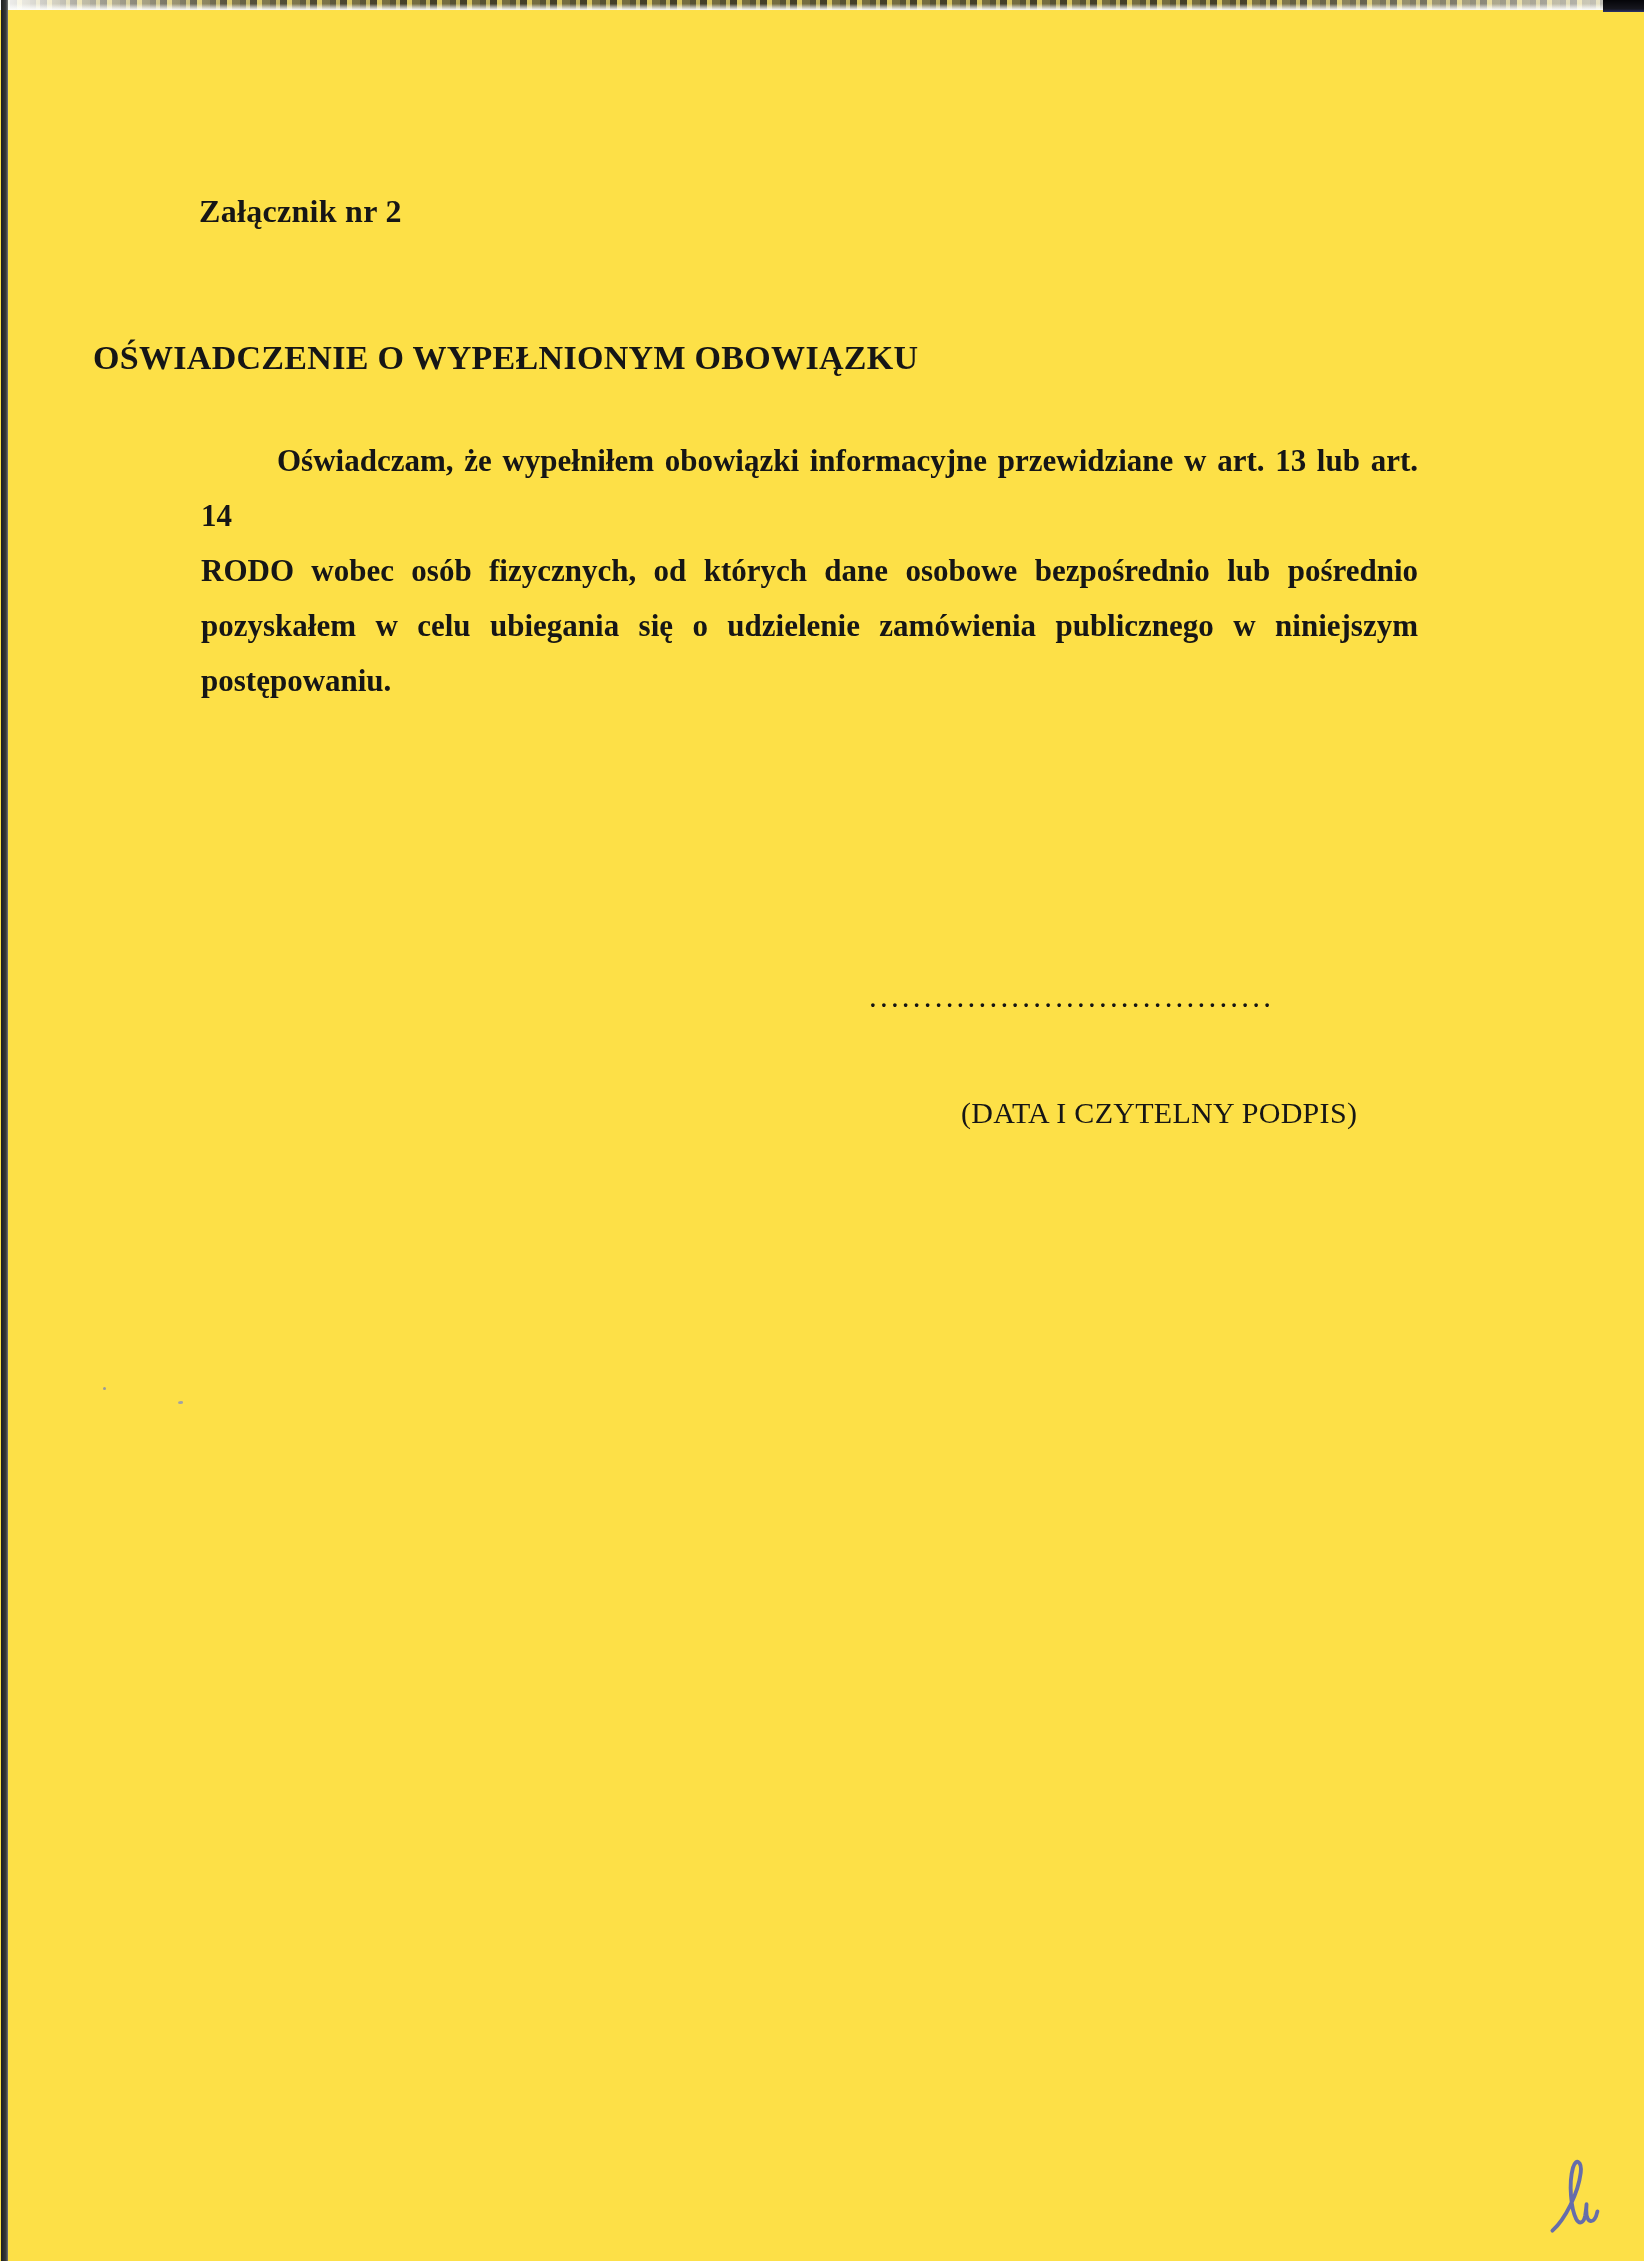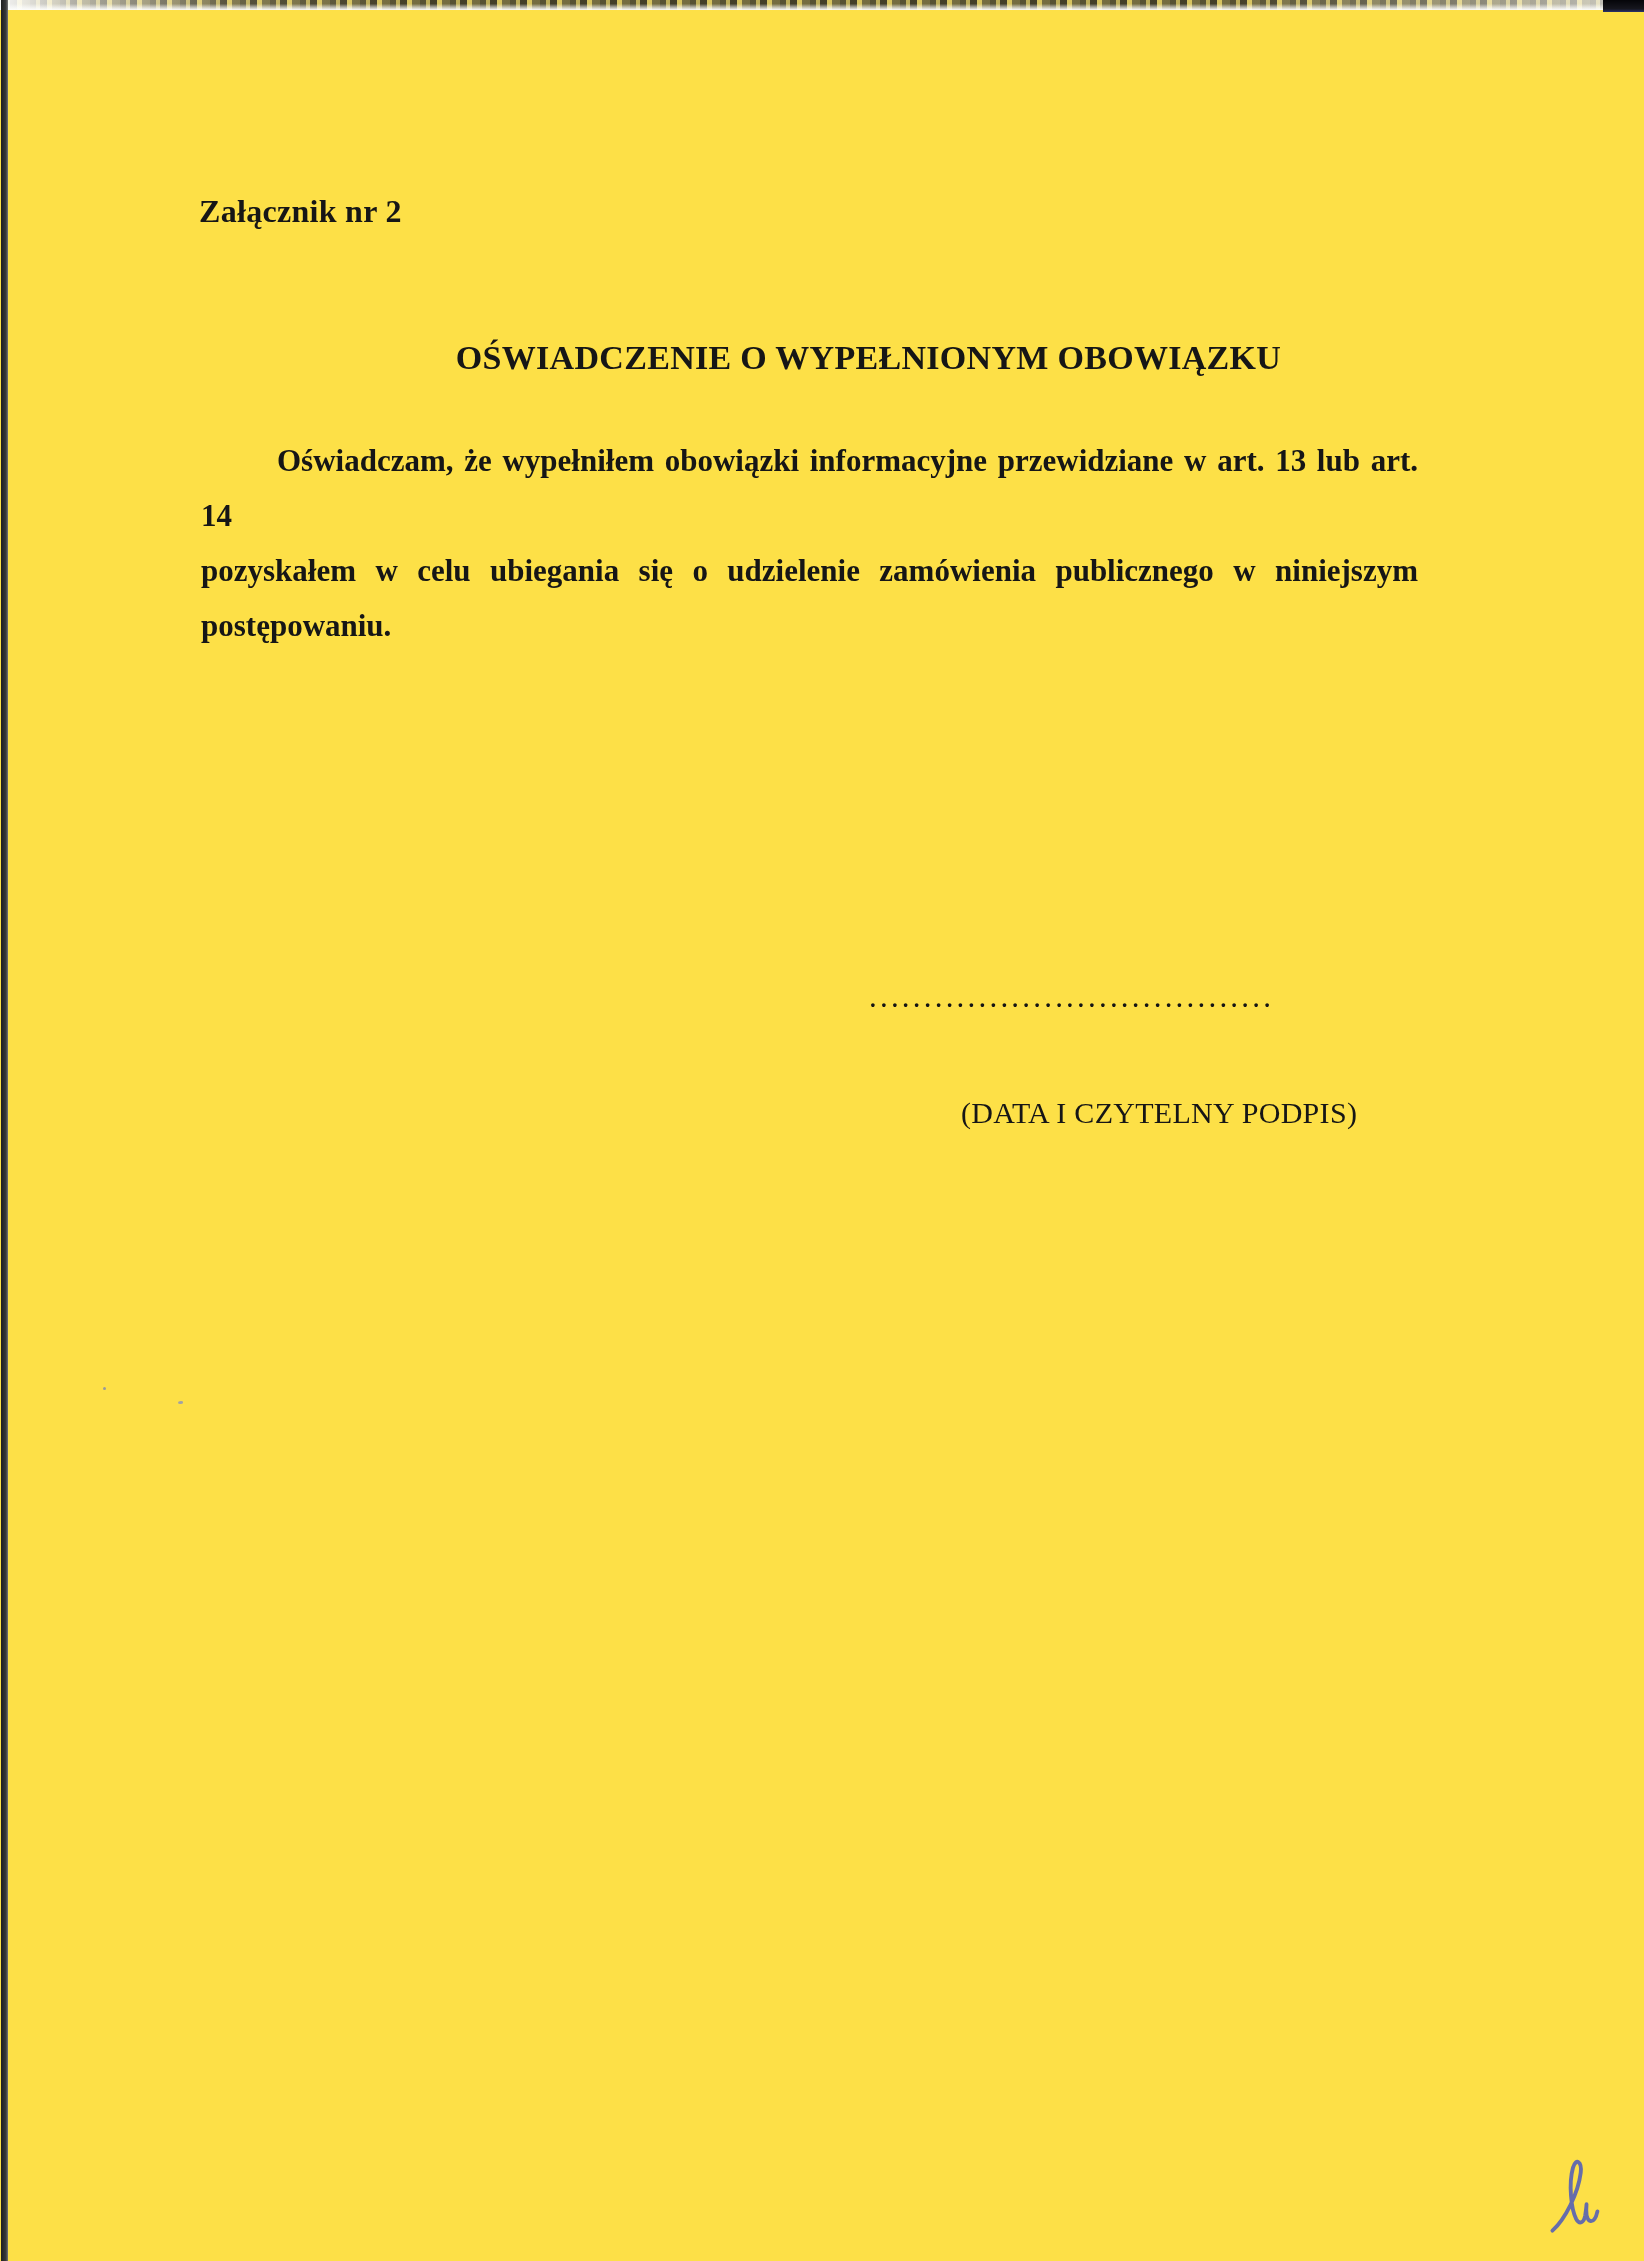--- a/index.html
+++ b/index.html
@@ -80,21 +80,20 @@
     font-weight: bold;
     letter-spacing: 0.3px;
     white-space: nowrap;
   }
   .doc-title {
     position: absolute;
     left: 0; top: 339px;
     width: 1644px;
     padding-left: 93px;
     box-sizing: border-box;
-    text-align: center;
     font-size: 34px;
     font-weight: bold;
     letter-spacing: 0.3px;
     white-space: nowrap;
   }
   .body-paragraph {
     position: absolute;
     left: 201px; top: 433px;
     width: 1217px;
     font-size: 31px;
@@ -149,20 +148,21 @@
   <div class="scan-edge-left"></div>
   <div class="scan-speck speck-1"></div>
   <div class="scan-speck speck-2"></div>
 
   <div class="attachment-label">Załącznik nr 2</div>
 
   <div class="doc-title">OŚWIADCZENIE O WYPEŁNIONYM OBOWIĄZKU</div>
 
   <div class="body-paragraph">
     <div class="par-line first">Oświadczam, że wypełniłem obowiązki informacyjne przewidziane w art. 13 lub art. 14</div>
+    <div class="par-line">RODO wobec osób fizycznych, od których dane osobowe bezpośrednio lub pośrednio</div>
     <div class="par-line">pozyskałem w celu ubiegania się o udzielenie zamówienia publicznego w niniejszym</div>
     <div class="par-line last">postępowaniu.</div>
   </div>
 
   <div class="signature-dots">.....................................</div>
 
   <div class="signature-caption">(DATA I CZYTELNY PODPIS)</div>
 
   <svg class="handwritten-initials" viewBox="0 0 84 130" xmlns="http://www.w3.org/2000/svg" aria-hidden="true">
     <path d="M 10 122

